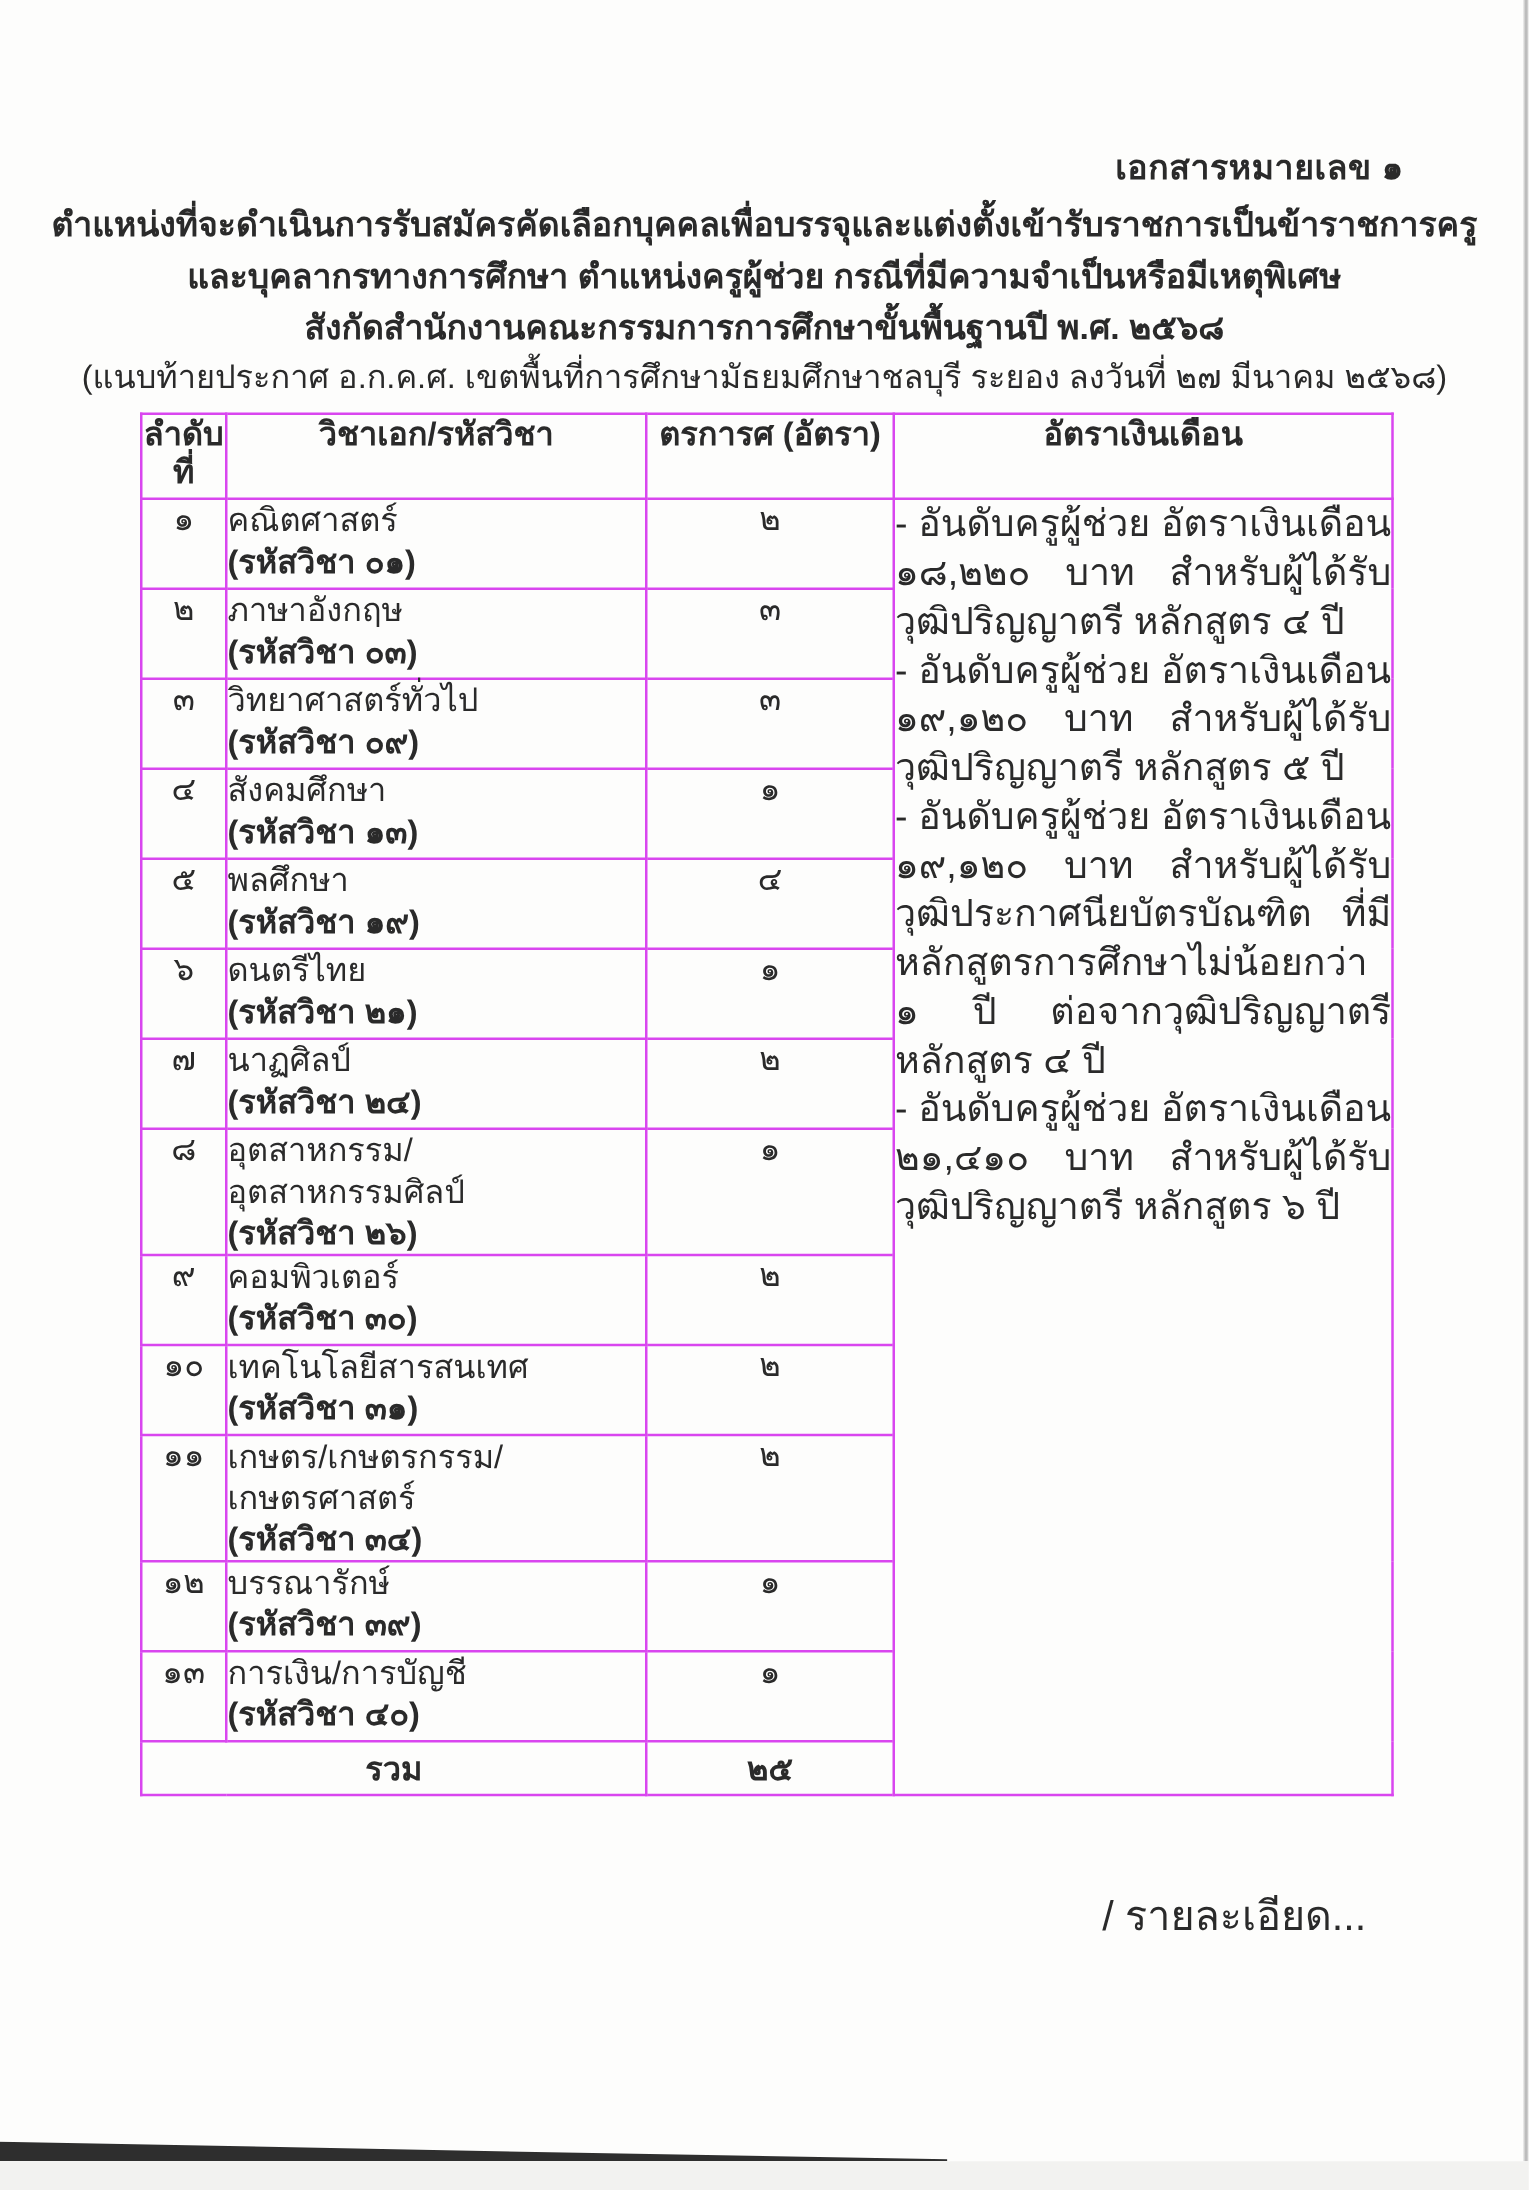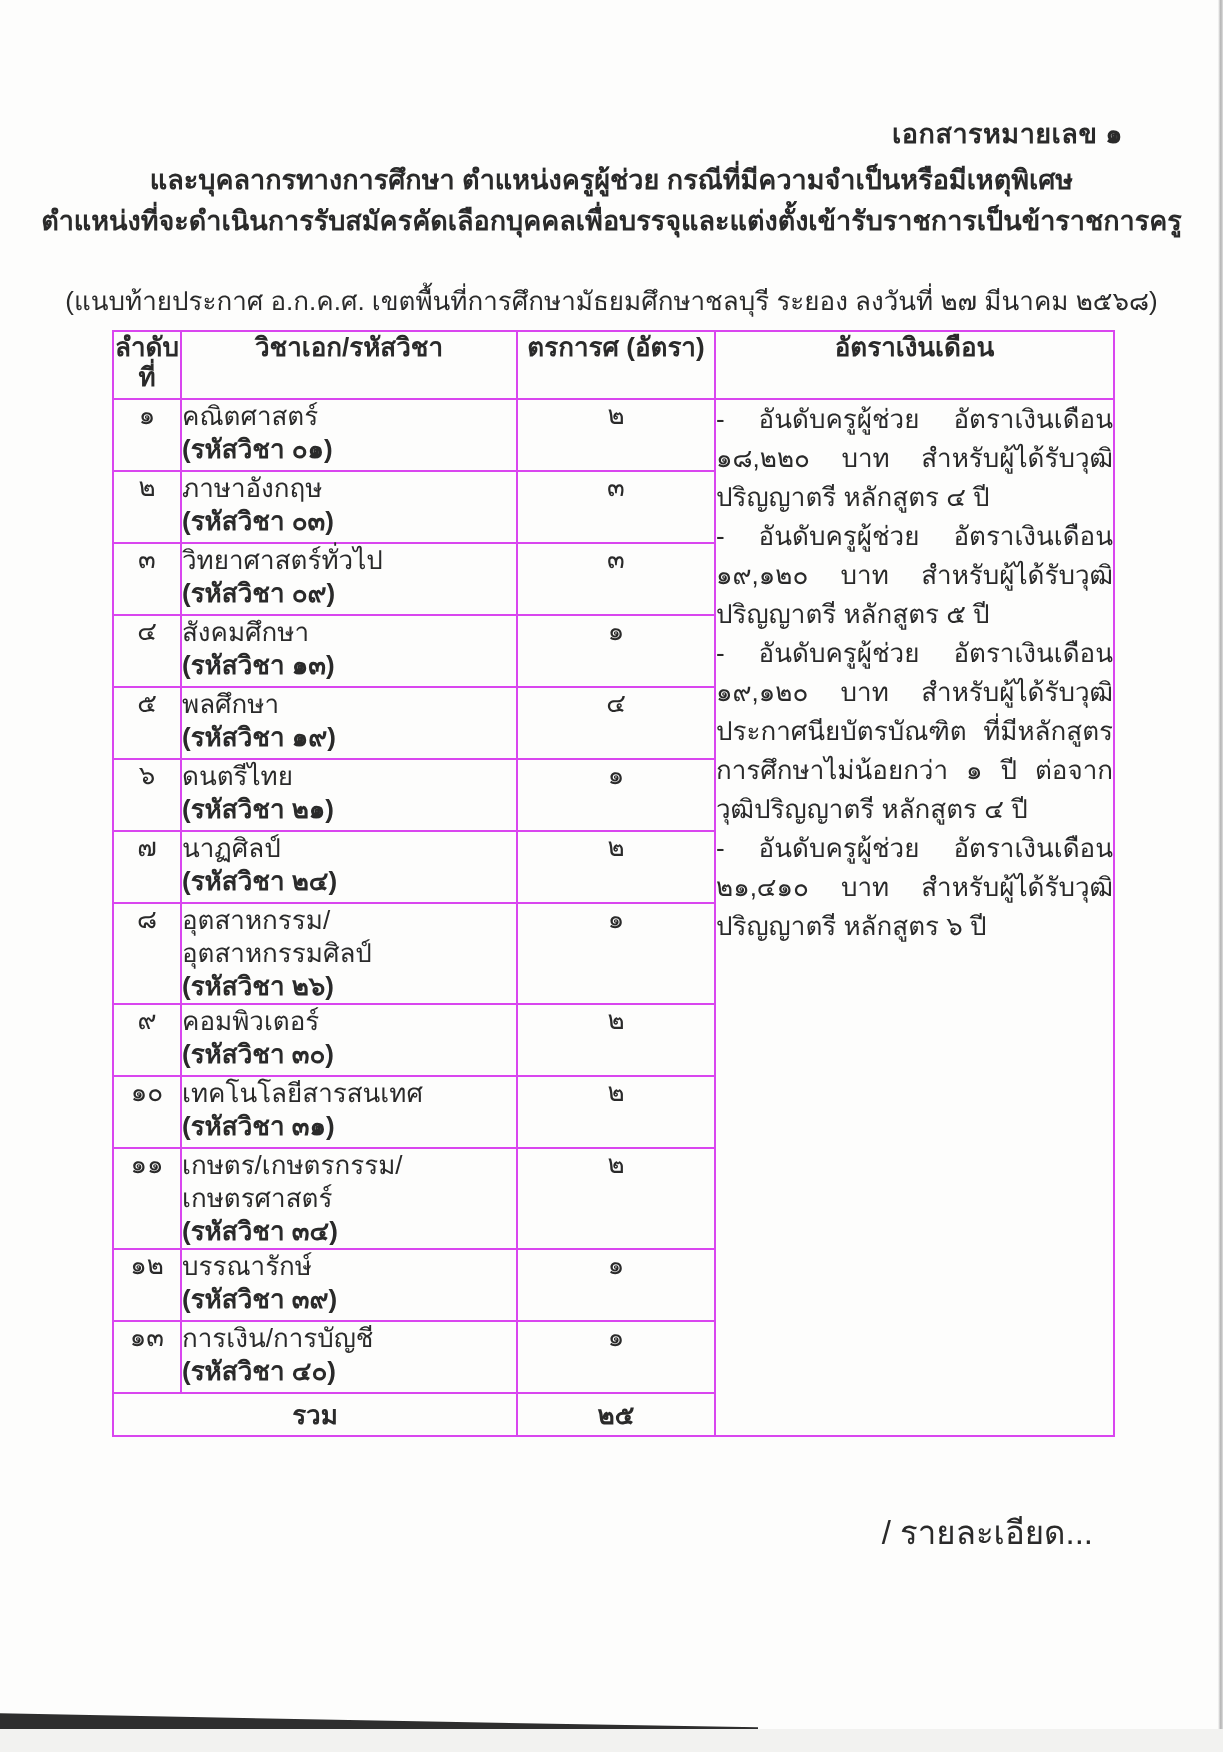--- a/index.html
+++ b/index.html
@@ -83,21 +83,21 @@
     padding-top: 9px;
     line-height: 30px;
   }
   td.salary-cell {
     padding: 7px 14px 0 12px;
   }
   td.salary-cell p {
     margin: 0;
     text-align: justify;
     line-height: 39px;
-    font-size: 26px;
+    font-size: 30px;
   }
   tr.total-row { height: 40px; }
   tr.total-row td {
     vertical-align: middle;
   }
   td.total-label-cell {
     text-align: center;
     font-weight: bold;
     font-size: 26px;
     margin-top: 32px;
@@ -127,22 +127,23 @@
   }
 </style>
 </head>
 <body>
 
 <div class="page">
 
   <div class="doc-number">เอกสารหมายเลข ๑</div>
 
   <div class="title-block">
+    <div class="title-line">ตำแหน่งที่จะดำเนินการรับสมัครคัดเลือกบุคคลเพื่อบรรจุและแต่งตั้งเข้ารับราชการเป็นข้าราชการครู</div>
     <div class="title-line">และบุคลากรทางการศึกษา ตำแหน่งครูผู้ช่วย กรณีที่มีความจำเป็นหรือมีเหตุพิเศษ</div>
-    <div class="title-line">ตำแหน่งที่จะดำเนินการรับสมัครคัดเลือกบุคคลเพื่อบรรจุและแต่งตั้งเข้ารับราชการเป็นข้าราชการครู</div>
+    <div class="title-line">สังกัดสำนักงานคณะกรรมการการศึกษาขั้นพื้นฐานปี พ.ศ. ๒๕๖๘</div>
   </div>
 
   <div class="subtitle">(แนบท้ายประกาศ อ.ก.ค.ศ. เขตพื้นที่การศึกษามัธยมศึกษาชลบุรี ระยอง ลงวันที่ ๒๗ มีนาคม ๒๕๖๘)</div>
 
   <table class="positions">
     <colgroup>
         <col class="c-no">
         <col class="c-sub">
         <col class="c-cnt">
         <col class="c-sal">

